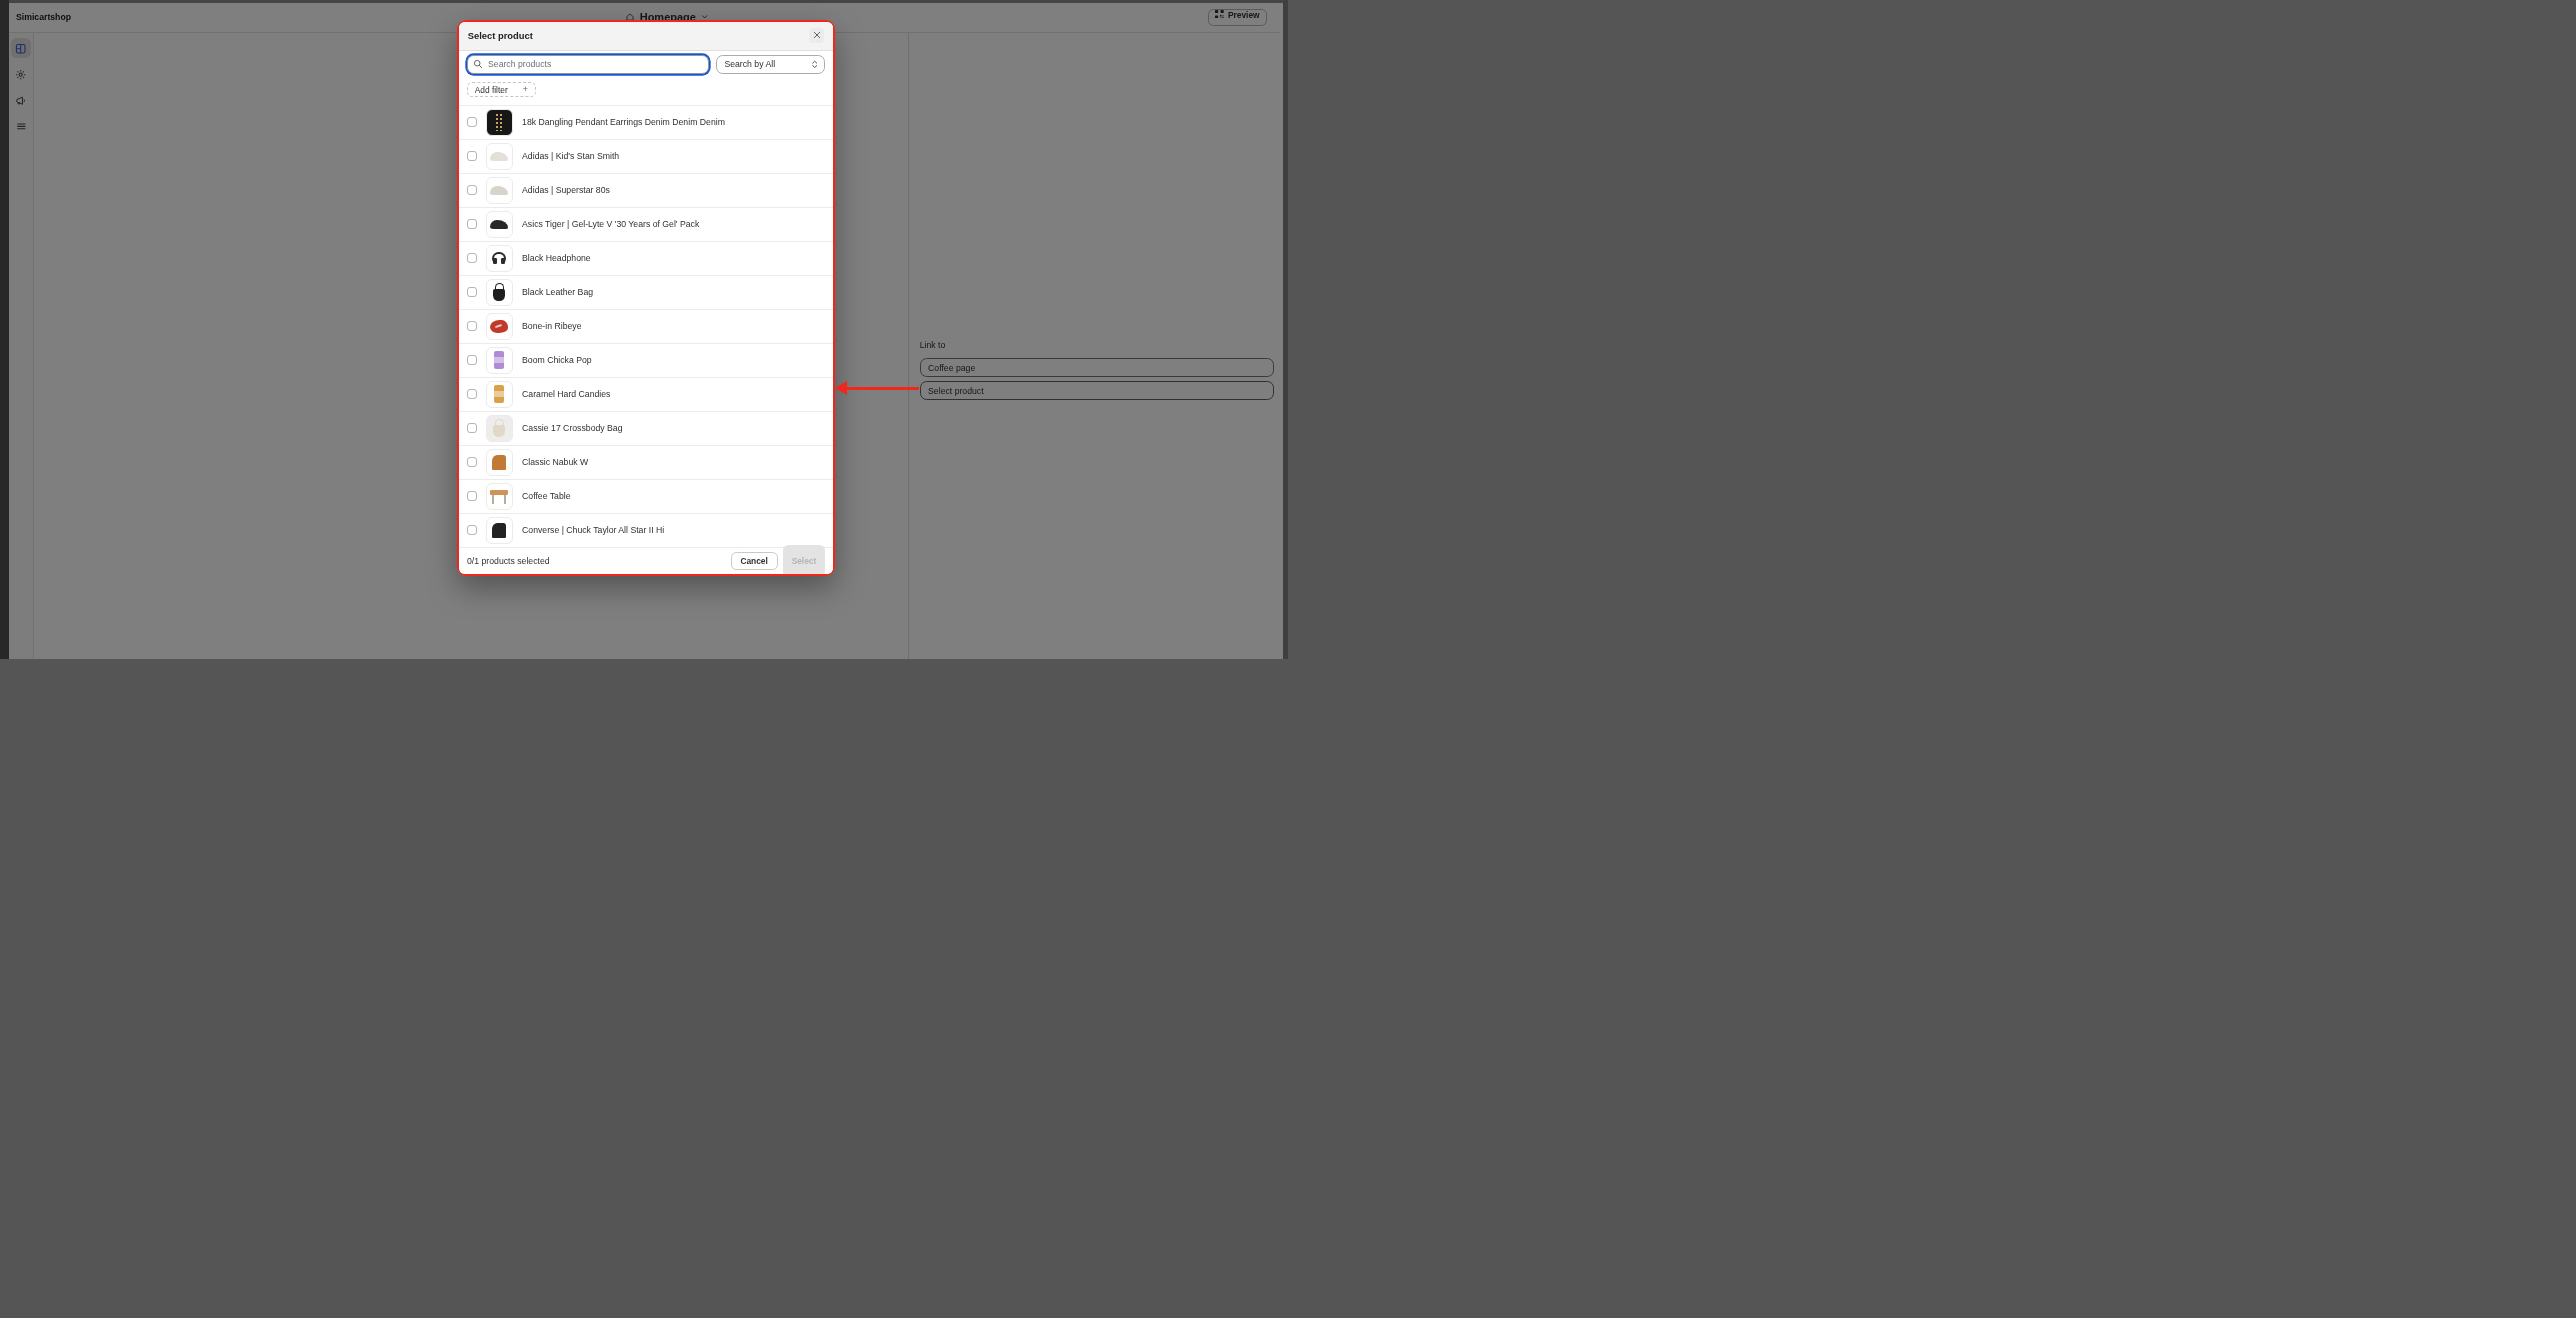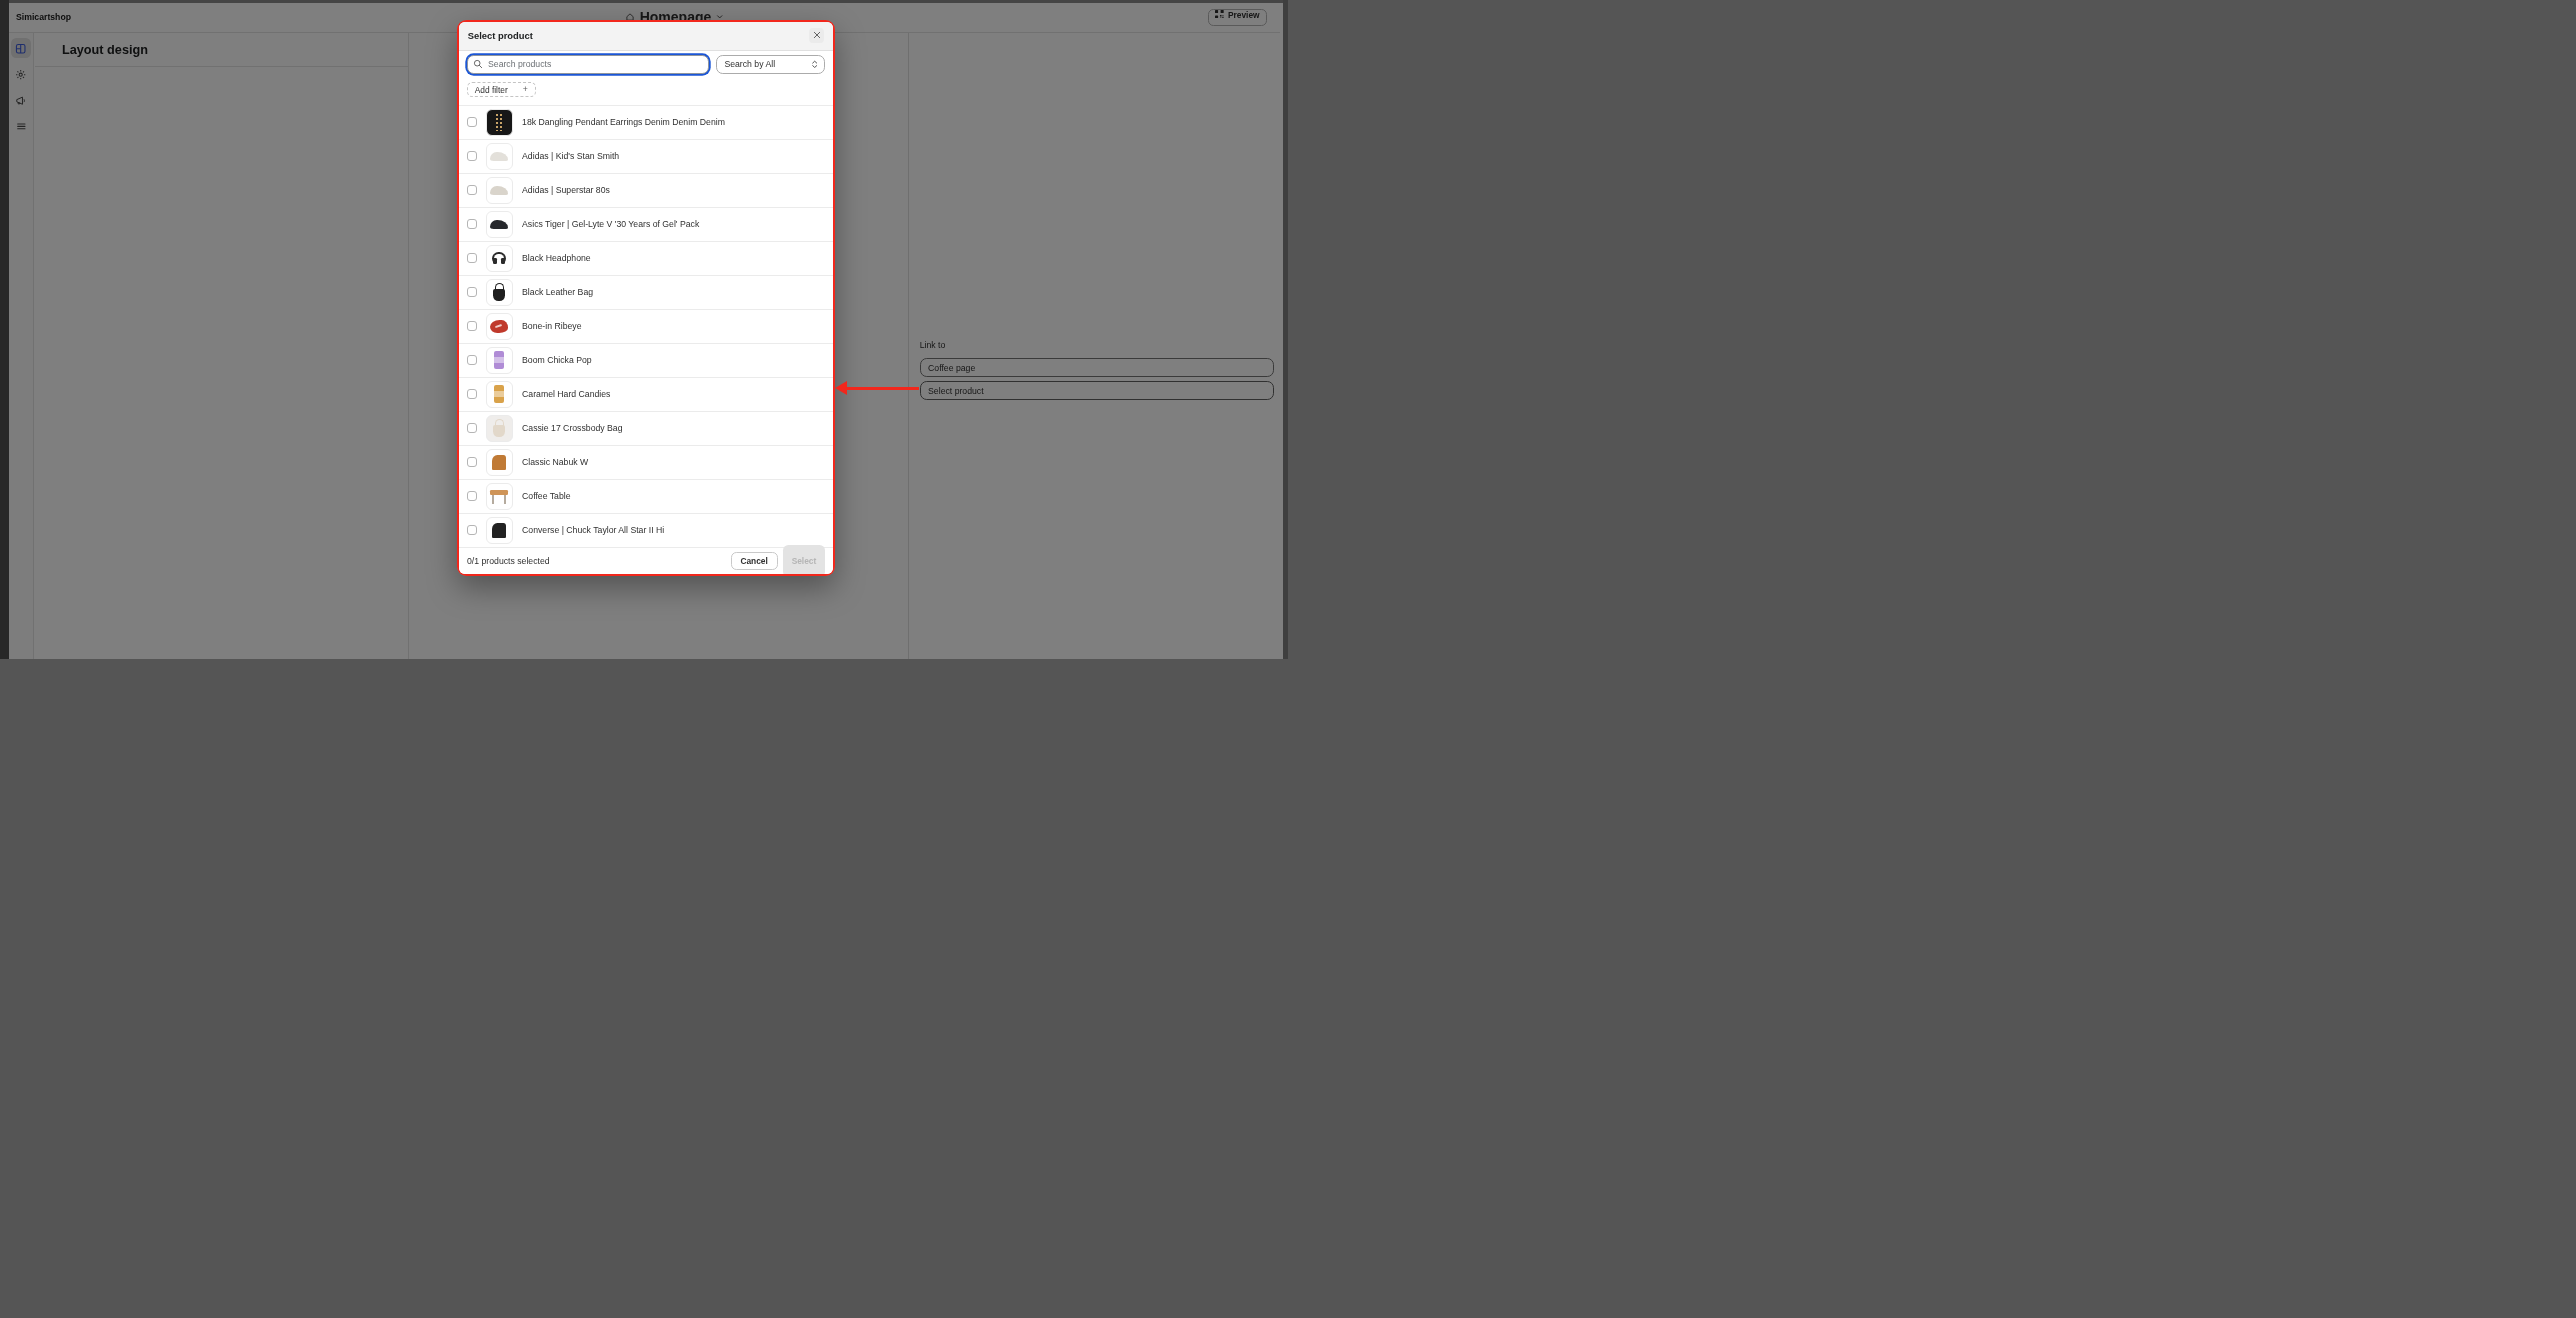--- a/index.html
+++ b/index.html
@@ -6,21 +6,21 @@
   .page{position:relative;width:1288px;height:659px;overflow:hidden;background:#fff;
         font-family:"Liberation Sans","DejaVu Sans",sans-serif;color:#303030;}
   .page *{box-sizing:border-box;}
 
   
   .topbar{position:absolute;left:0;top:0;right:8px;height:33px;background:#fff;
           border-bottom:0.7px solid #e3e3e3;}
   .app-title{position:absolute;left:16px;top:0;height:33px;display:flex;align-items:center;
              font-size:8.7px;font-weight:700;color:#1a1a1a;}
   .page-switcher{position:absolute;left:625px;top:0;height:33px;display:flex;align-items:center;gap:4.7px;}
-  .page-switcher .label{font-size:14px;font-weight:700;color:#303030;}
+  .page-switcher .label{font-size:11px;font-weight:700;color:#303030;}
   .preview-btn{position:absolute;right:12.7px;top:8.7px;height:17px;display:flex;align-items:flex-start;gap:4px;
                padding:0 6.7px;background:#fff;border:0.7px solid #b5b5b5;border-radius:5.4px;
                font-size:8.4px;font-weight:700;color:#303030;}
   .sidebar{position:absolute;left:8.7px;top:33px;bottom:0;width:25.5px;background:#fbfbfb;
            border-right:0.7px solid #e3e3e3;display:flex;flex-direction:column;align-items:center;
            padding-top:5.4px;gap:6px;}
   .side-item{width:20px;height:20px;border-radius:5.4px;display:flex;align-items:center;justify-content:center;}
   .side-item.active{background:#e0e0e0;}
   .panel{position:absolute;left:35px;top:33px;bottom:0;width:374px;background:#fff;
          border-right:0.7px solid #e3e3e3;}
@@ -190,25 +190,20 @@
     </div>
     <div class="side-item">
       <span>
         <svg width="10.7" height="10.7" viewBox="0 0 16 16" stroke="#4a4a4a" stroke-width="1.6" stroke-linecap="round">
           <path d="M2.5 4.5 H13.5 M2.5 8 H13.5 M2.5 11.5 H13.5"></path>
         </svg>
       </span>
     </div>
   </nav>
 
-  <section class="panel">
-    <div class="panel-header">
-      <h1 class="panel-title">Layout design</h1>
-    </div>
-  </section>
 
   <section class="canvas"></section>
 
   <aside class="right-panel">
     <div class="link-to-label">Link to</div>
     <div class="link-field f1">
       <span>Coffee page</span>
     </div>
     <div class="link-field f2">
       <span>Select product</span>

